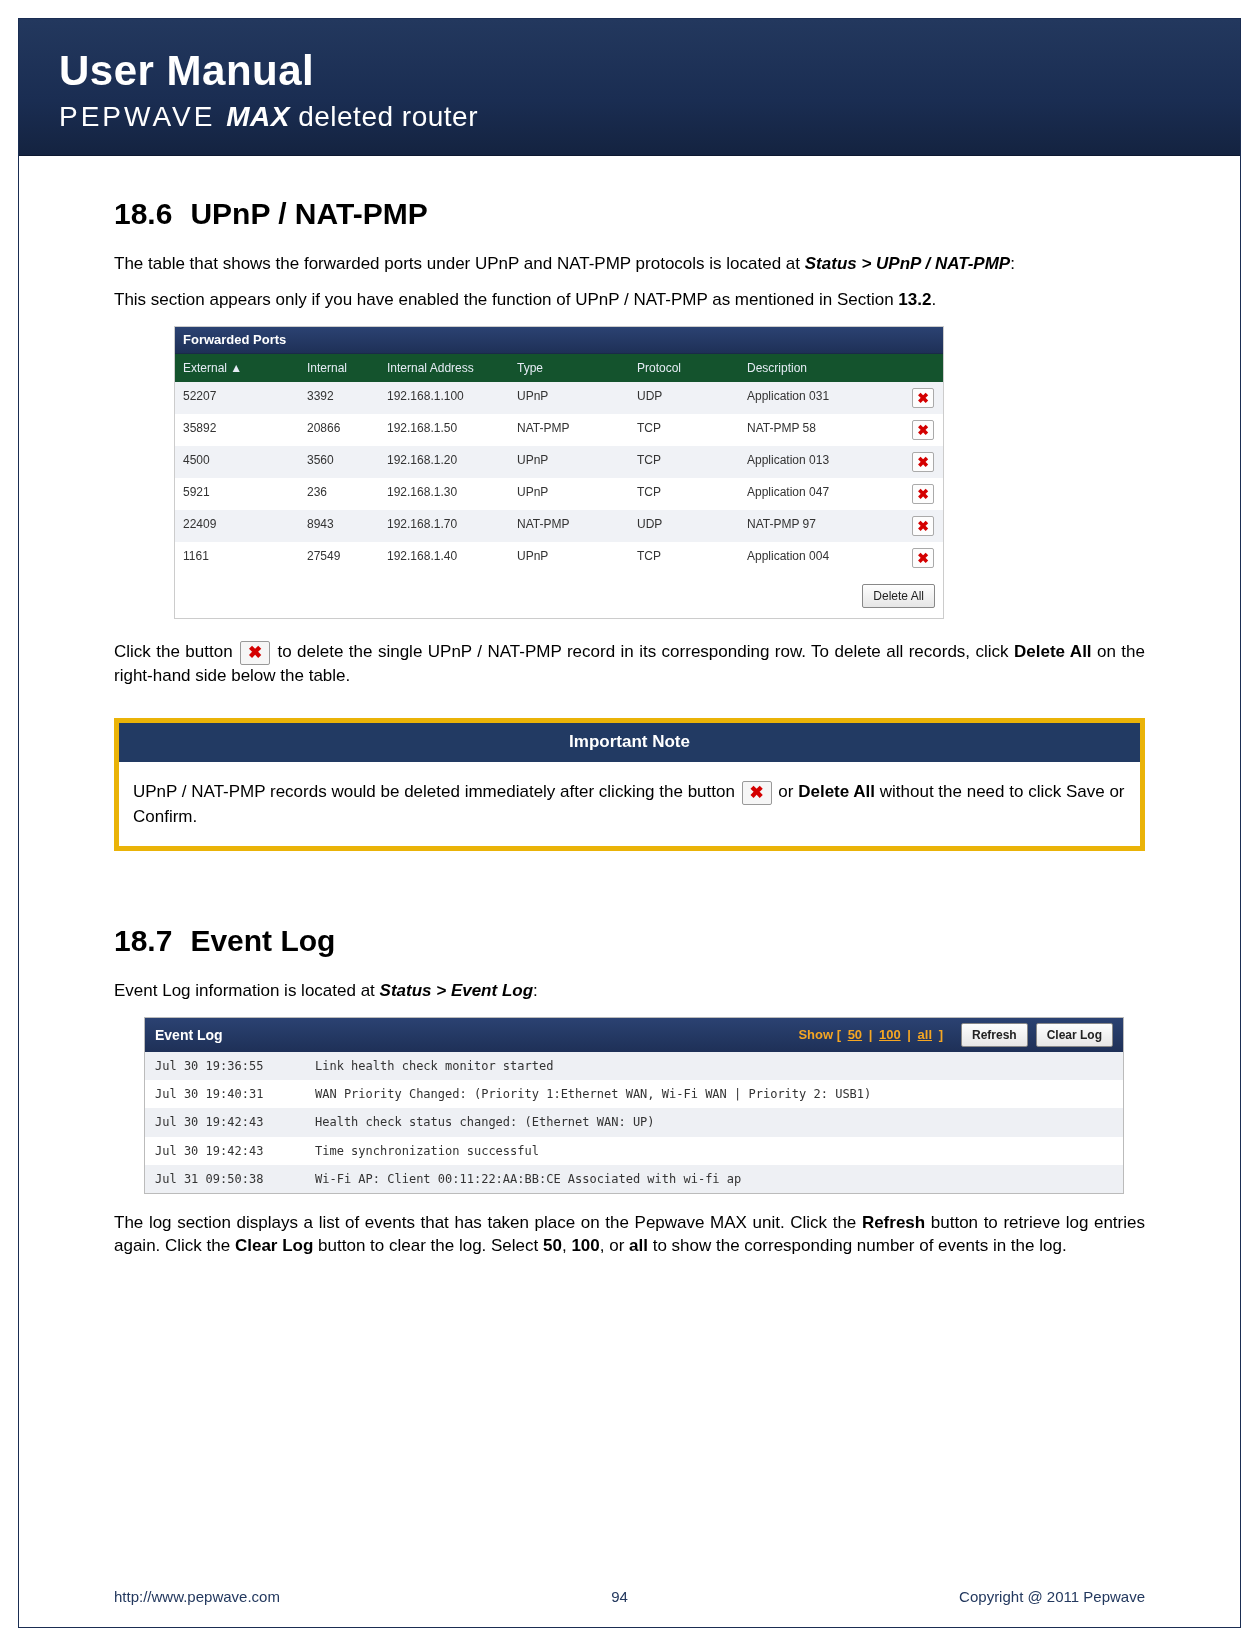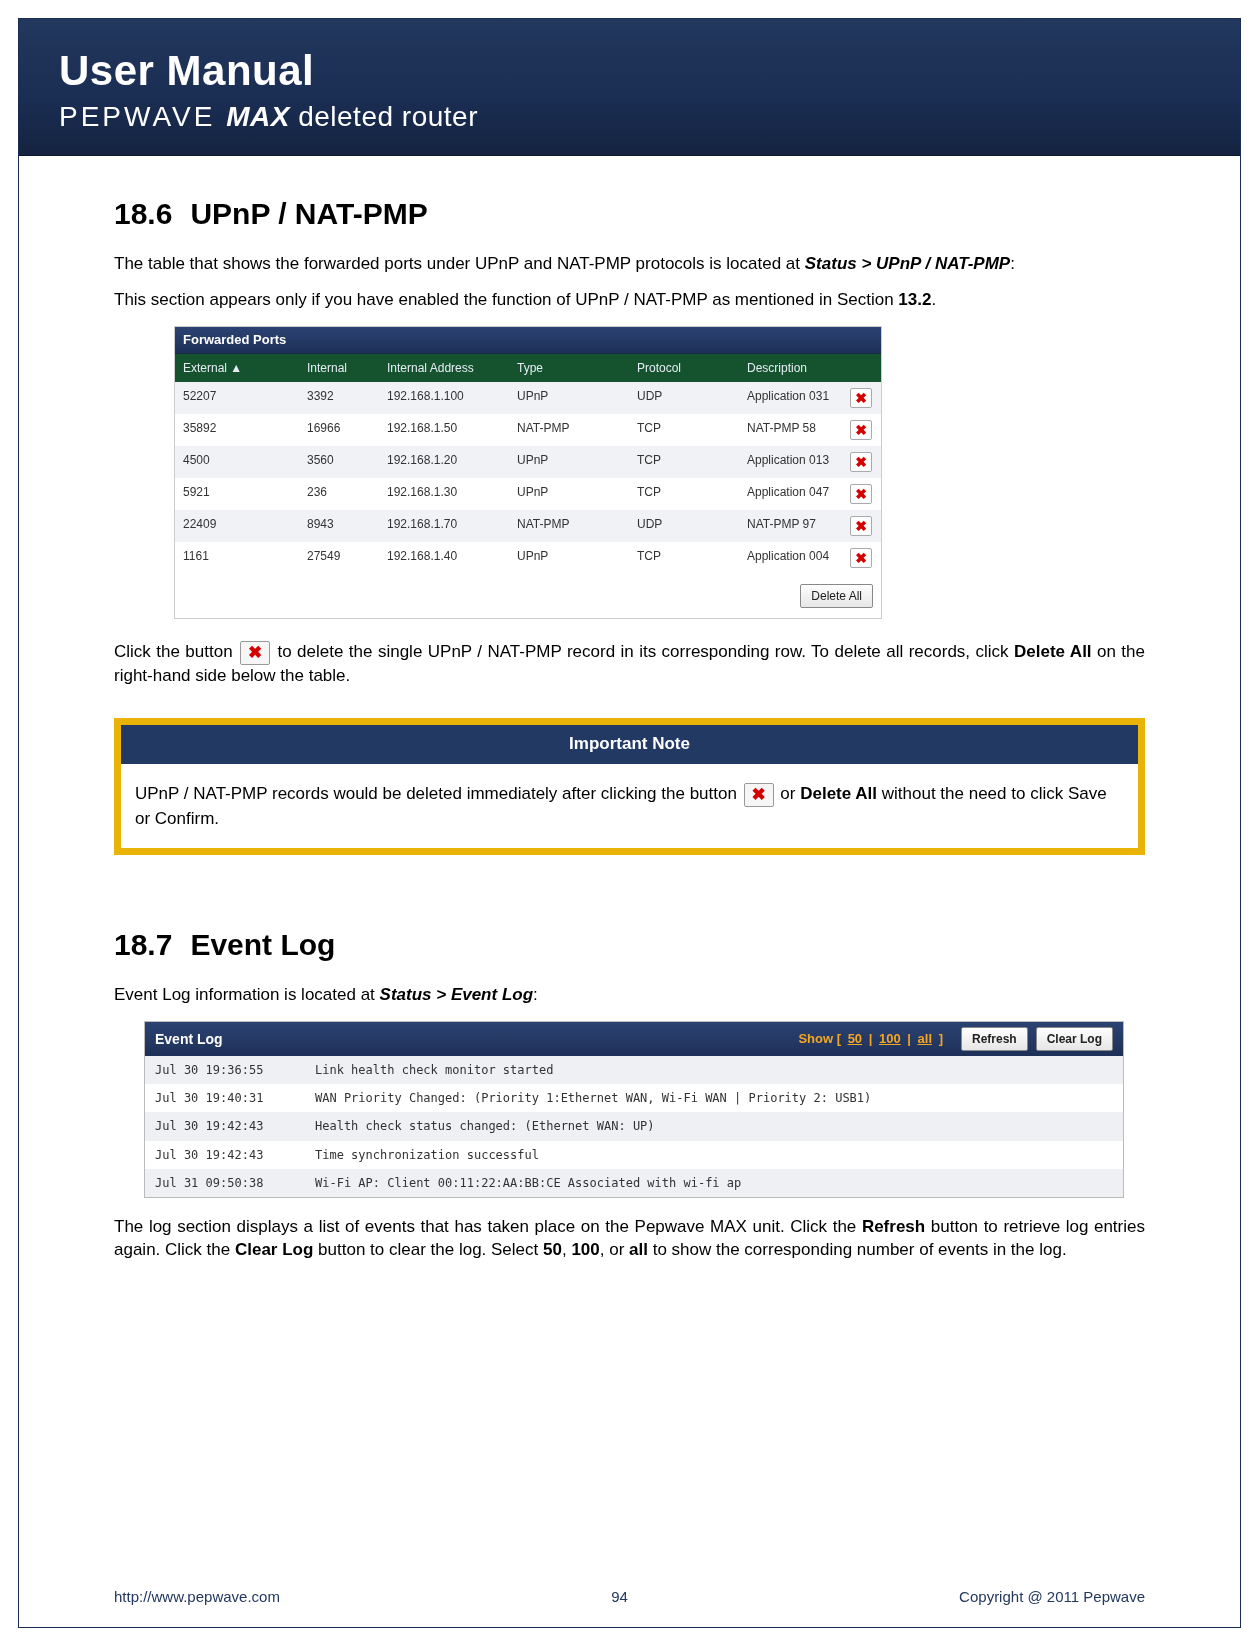--- a/index.html
+++ b/index.html
@@ -45,21 +45,21 @@
     font-size: 30px;
     font-weight: bold;
     margin: 8px 0 18px 0;
   }
   h2.section .num { margin-right: 18px; }
   p.body { margin: 0 0 14px 0; text-align: justify; }
   .bold { font-weight: bold; }
   .italic { font-style: italic; }
 
   
-  .fw-wrap { margin: 8px 0 8px 60px; width: 708px; border:1px solid #ccc; background:#fff;}
+  .fw-wrap { margin: 8px 0 8px 60px; width: 770px; border:1px solid #ccc; background:#fff;}
   .fw-title {
     background: linear-gradient(#2b4272,#1e3057);
     color:#fff; font-weight:bold; font-size:13px;
     padding:4px 8px; border-bottom:1px solid #1a2a48;
   }
   .fw-head {
     background:#14532d; color:#e6ecf5; font-size:12px;
     display:flex;
   }
   .fw-head > div, .fw-row > div { padding:6px 8px; }
@@ -84,21 +84,21 @@
 
   .inline-del {
     display:inline-block; width:30px; height:24px;
     border:1px solid #999; background:#f6f6f6;
     text-align:center; line-height:22px; vertical-align:middle;
     border-radius:2px; color:#d40000; font-weight:bold; font-size:17px;
     margin:0 2px;
   }
 
   
-  .note-box { border:7px solid #eab308; margin:30px 0 10px 0; }
+  .note-box { border:5px solid #eab308; margin:30px 0 10px 0; }
   .note-head {
     background:#223a63; color:#fff; font-weight:bold;
     text-align:center; padding:8px 0; font-size:17px;
   }
   .note-body { padding:18px 14px; font-size:17px; line-height:1.4; }
 
   
   .ev-wrap { margin:14px 0 18px 30px; width:980px; border:1px solid #bbb; }
   .ev-title {
     background:linear-gradient(#2b4272,#1e3057);
@@ -161,21 +161,21 @@
           <div class="c-ext">52207</div>
           <div class="c-int">3392</div>
           <div class="c-addr">192.168.1.100</div>
           <div class="c-type">UPnP</div>
           <div class="c-proto">UDP</div>
           <div class="c-desc">Application 031</div>
           <div class="c-act"><span class="del-btn">✖</span></div>
         </div>
         <div class="fw-row">
           <div class="c-ext">35892</div>
-          <div class="c-int">16966</div>
+          <div class="c-int">20866</div>
           <div class="c-addr">192.168.1.50</div>
           <div class="c-type">NAT-PMP</div>
           <div class="c-proto">TCP</div>
           <div class="c-desc">NAT-PMP 58</div>
           <div class="c-act"><span class="del-btn">✖</span></div>
         </div>
         <div class="fw-row">
           <div class="c-ext">4500</div>
           <div class="c-int">3560</div>
           <div class="c-addr">192.168.1.20</div>

